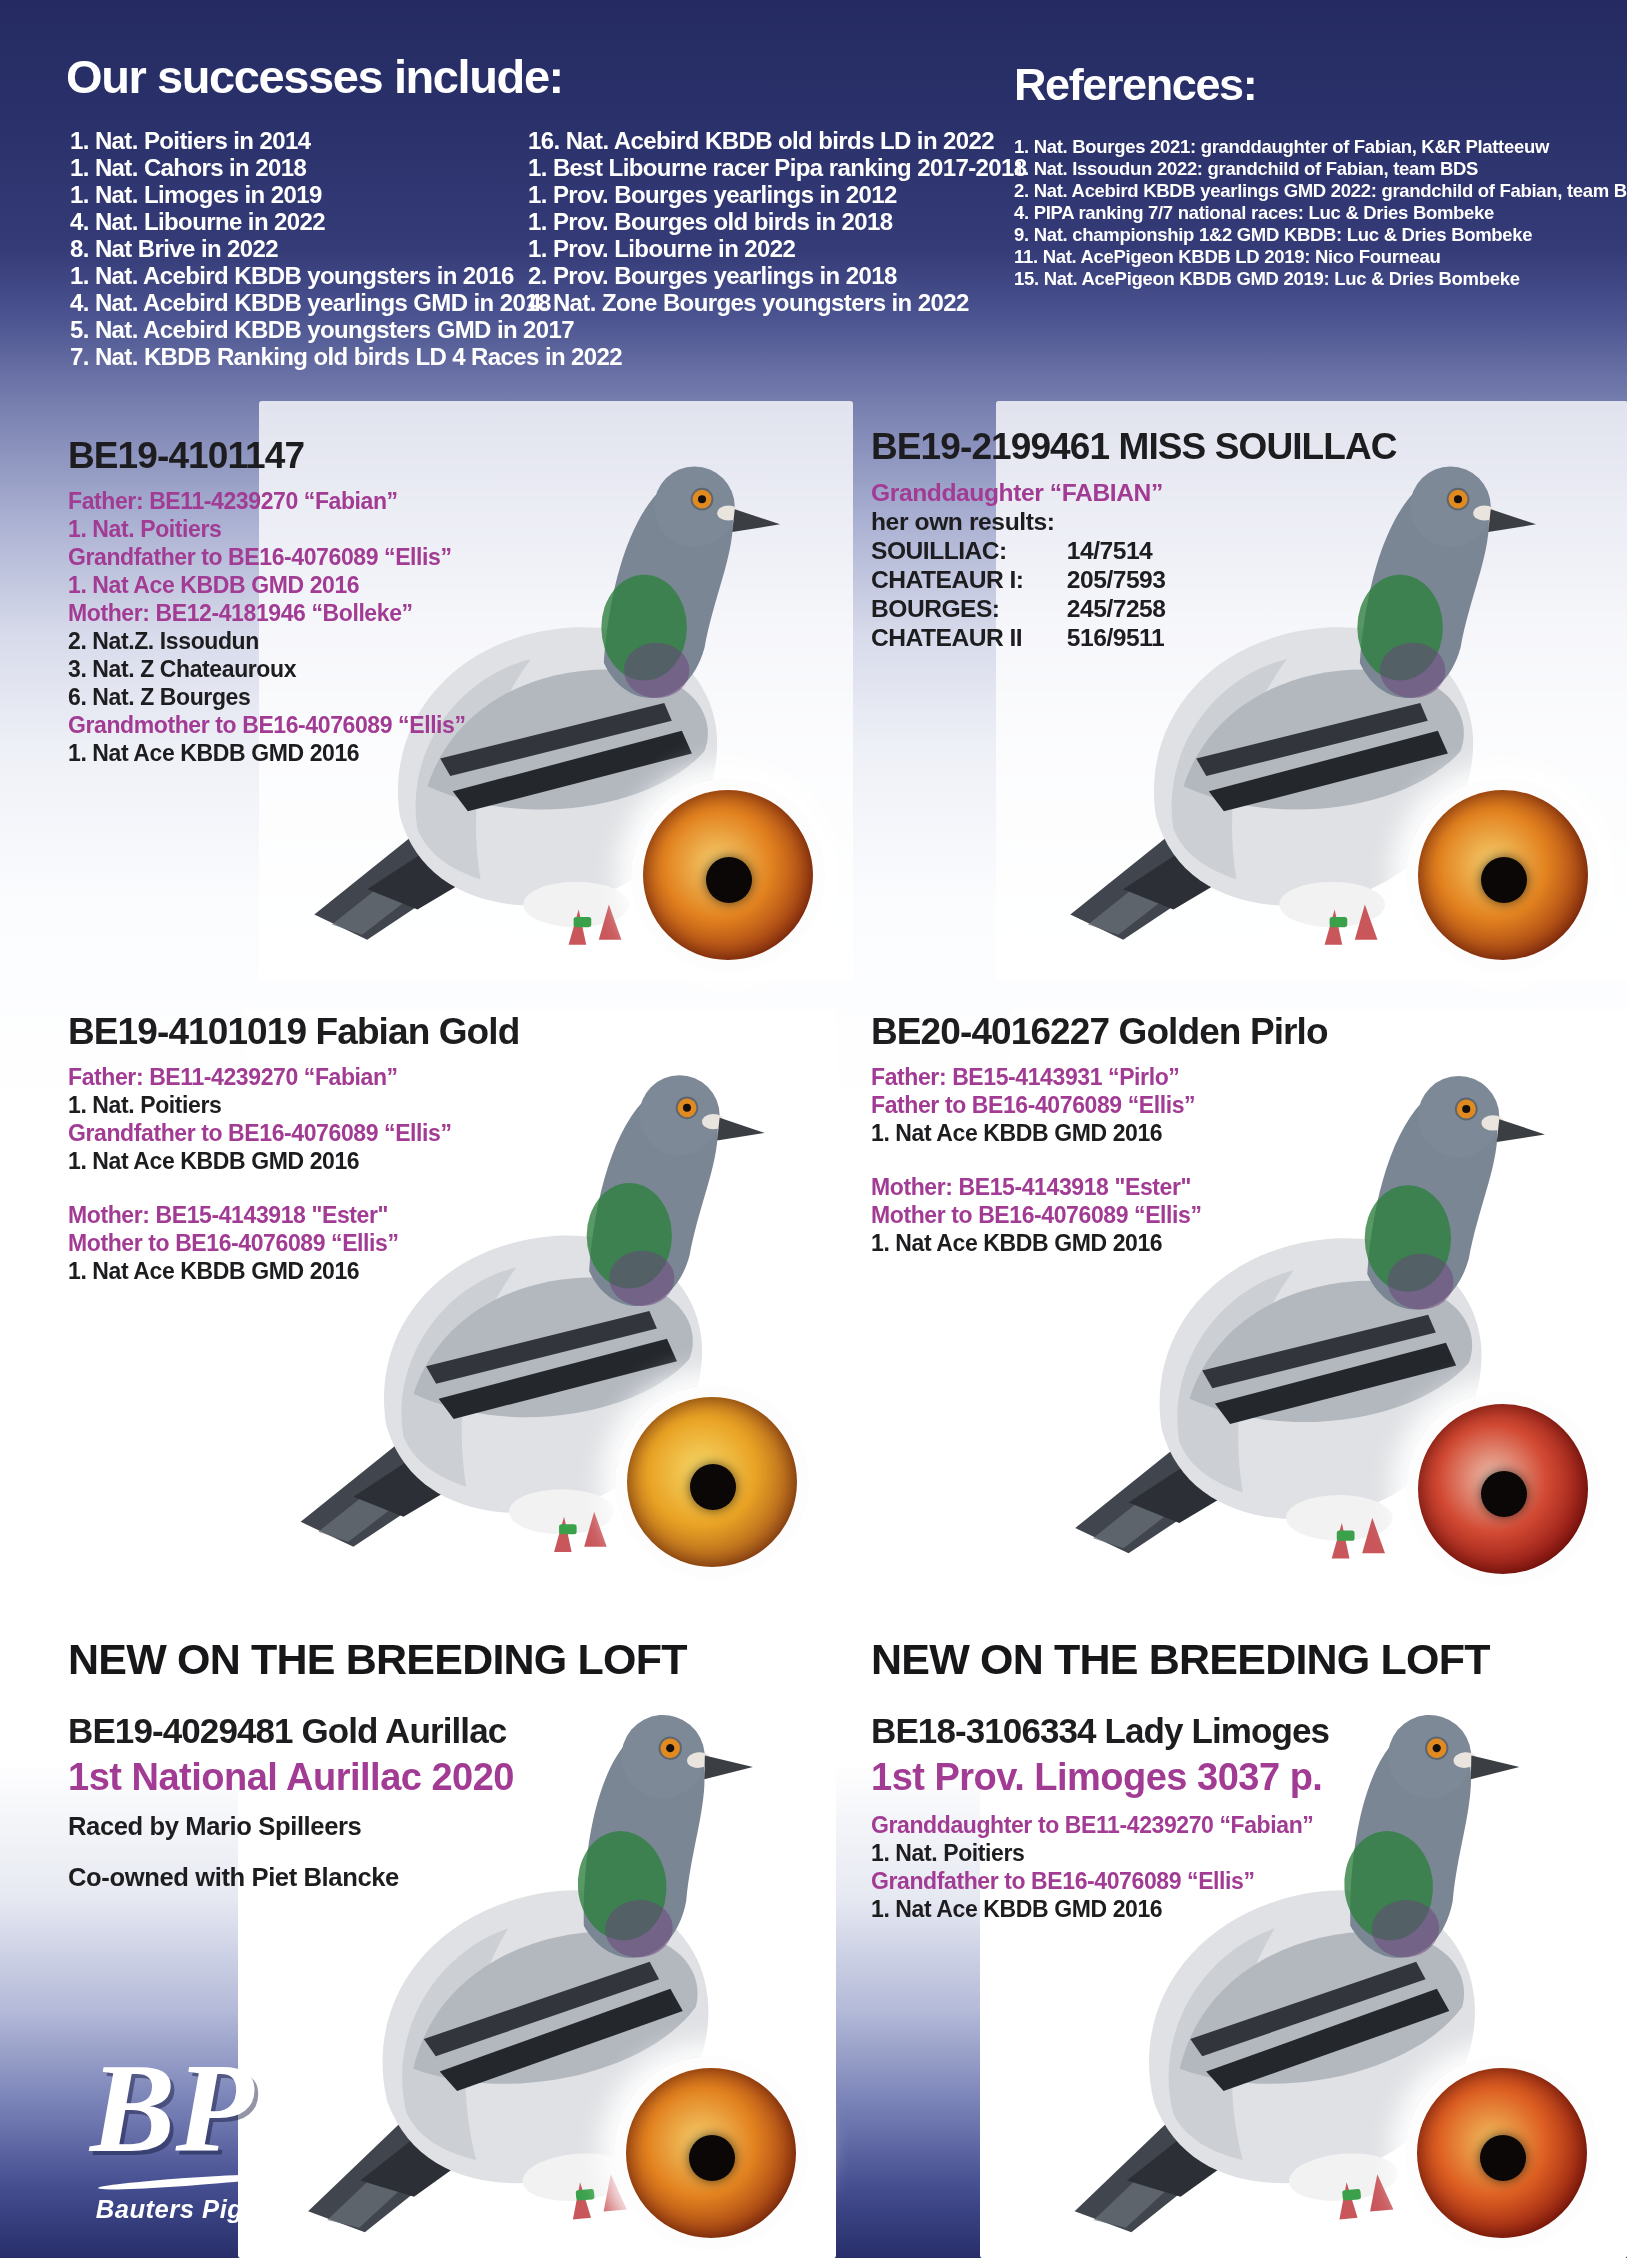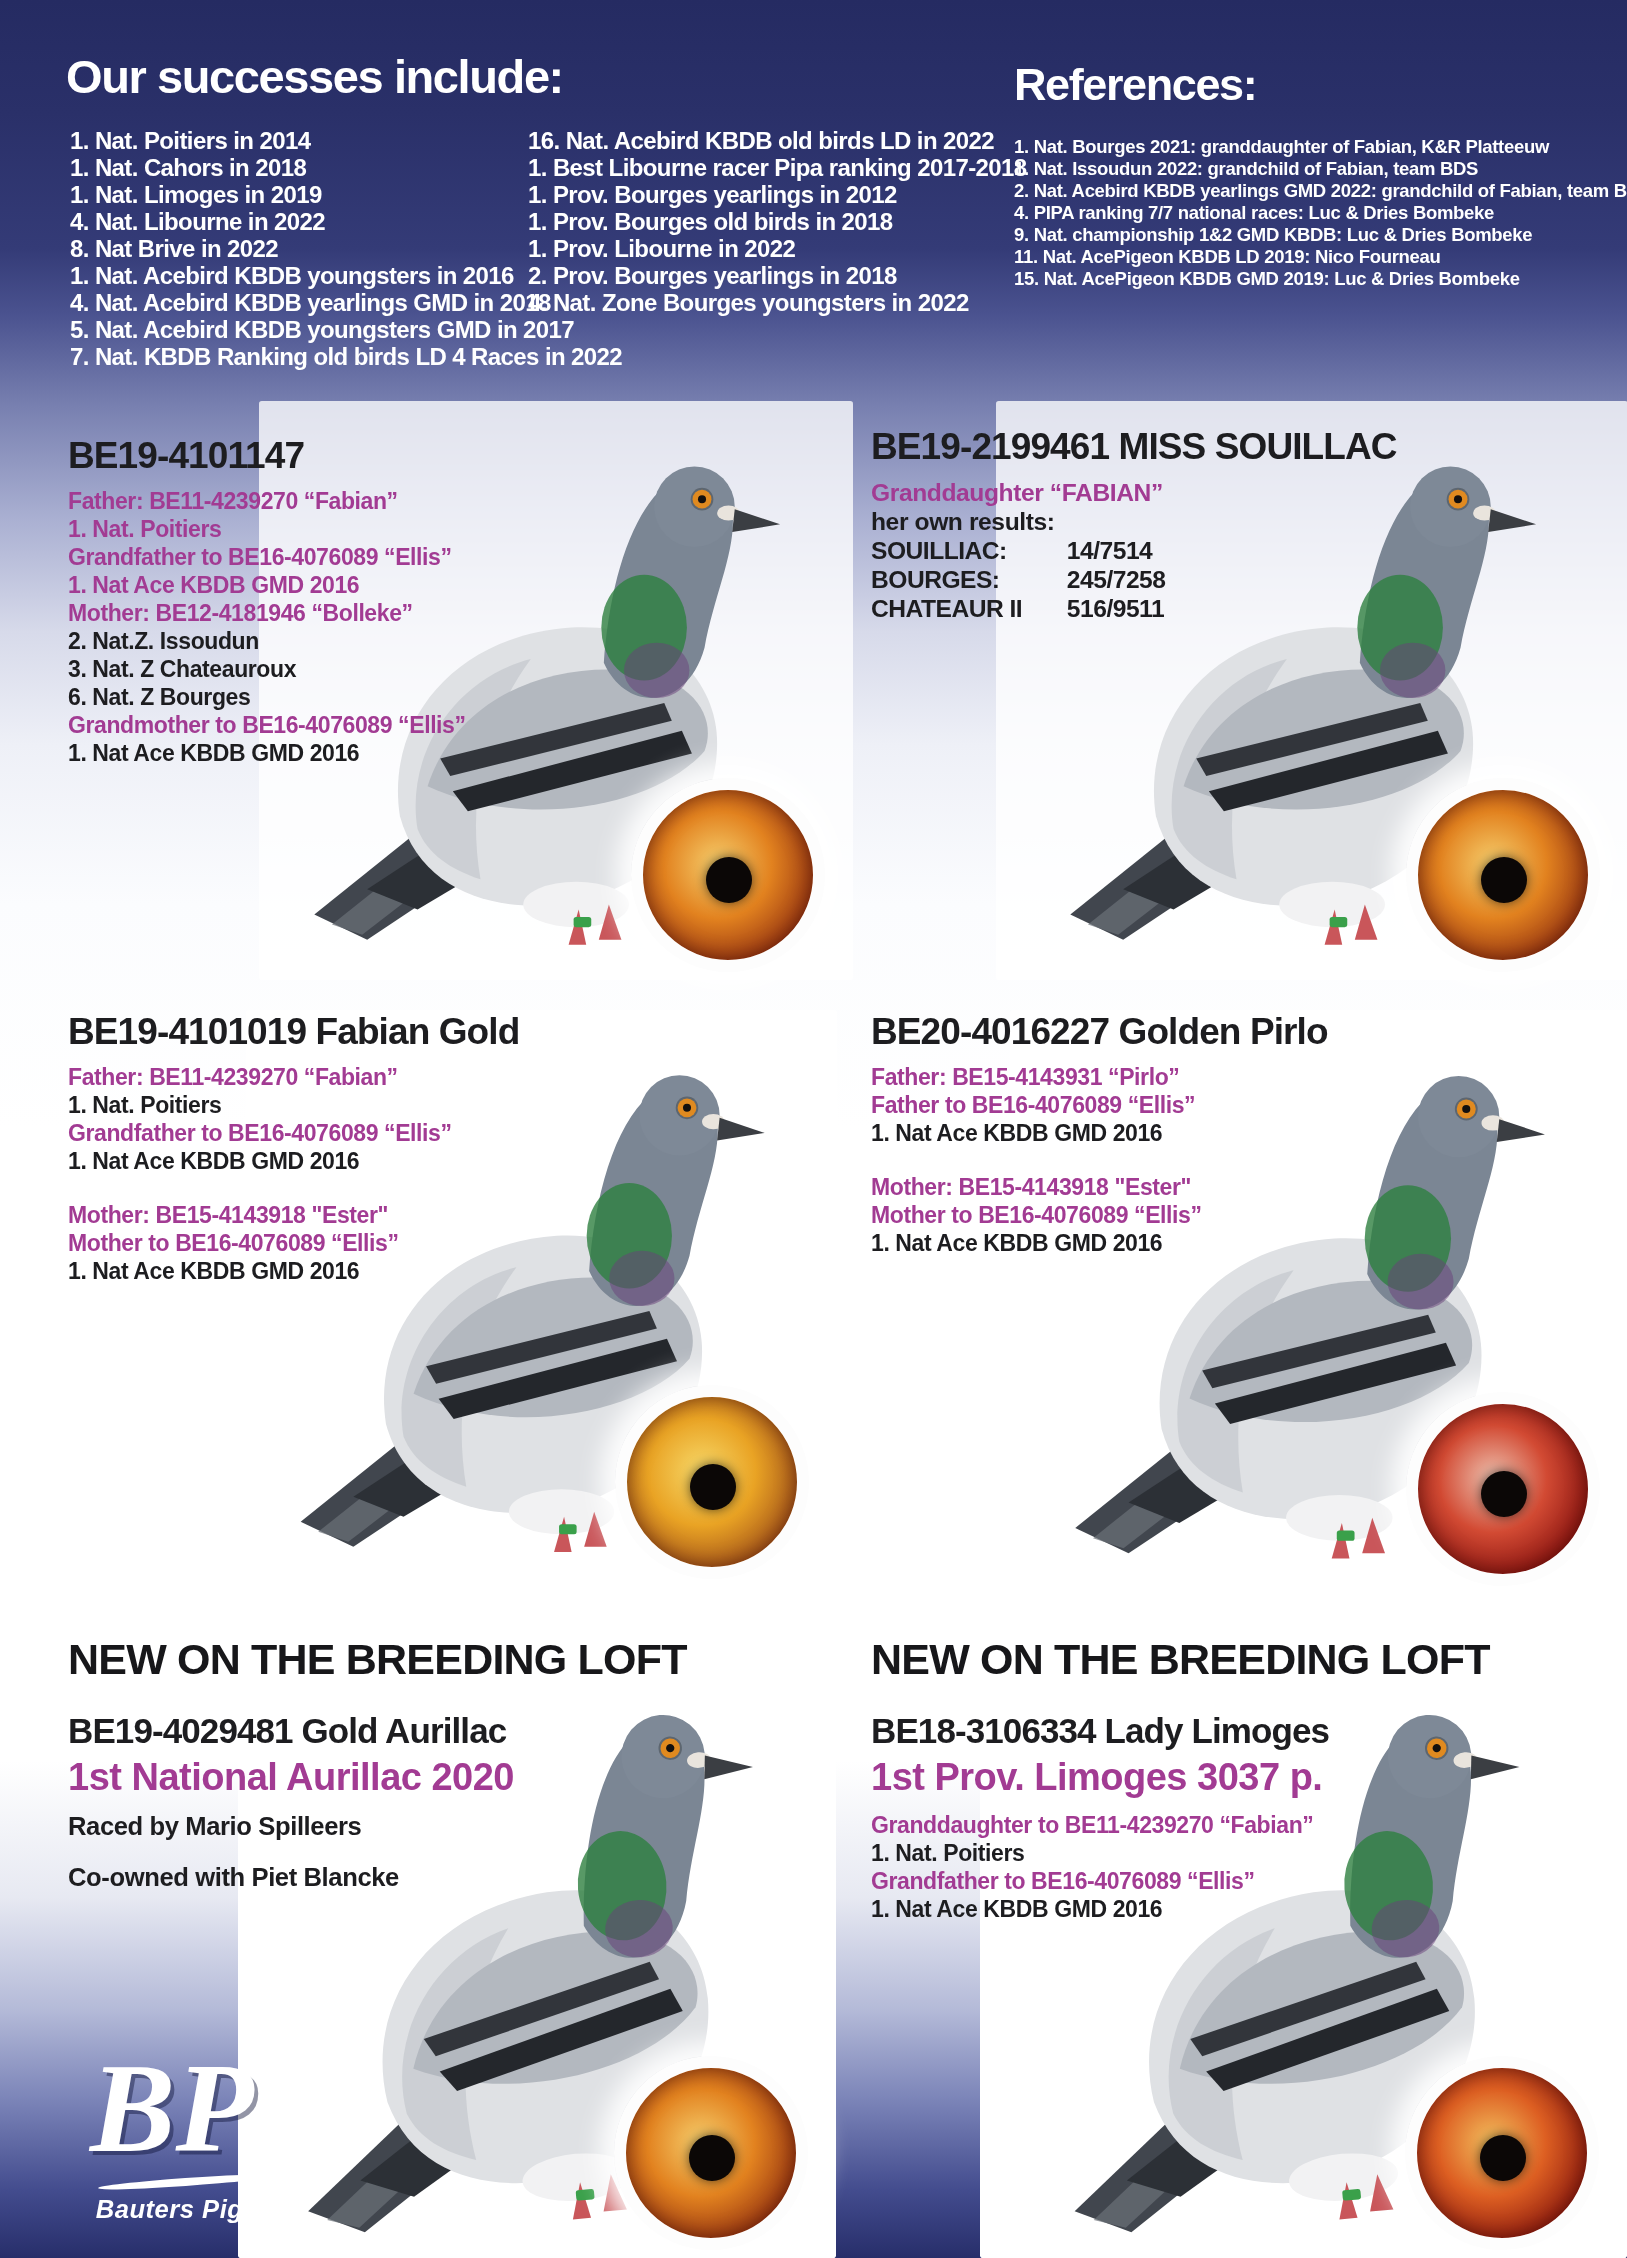--- a/index.html
+++ b/index.html
@@ -283,20 +283,24 @@
     <div class="pline magenta sub">Granddaughter “FABIAN”</div>
     <div class="pline black sub">her own results:</div>
     <div class="results">
 
         <div class="rrow">
           <span class="rlabel">SOUILLIAC:</span>
           <span class="rscore">14/7514</span>
         </div>
 
 
+        <div class="rrow">
+          <span class="rlabel">CHATEAUR I:</span>
+          <span class="rscore">205/7593</span>
+        </div>
 
         <div class="rrow">
           <span class="rlabel">BOURGES:</span>
           <span class="rscore">245/7258</span>
         </div>
 
         <div class="rrow">
           <span class="rlabel">CHATEAUR II</span>
           <span class="rscore">516/9511</span>
         </div>

